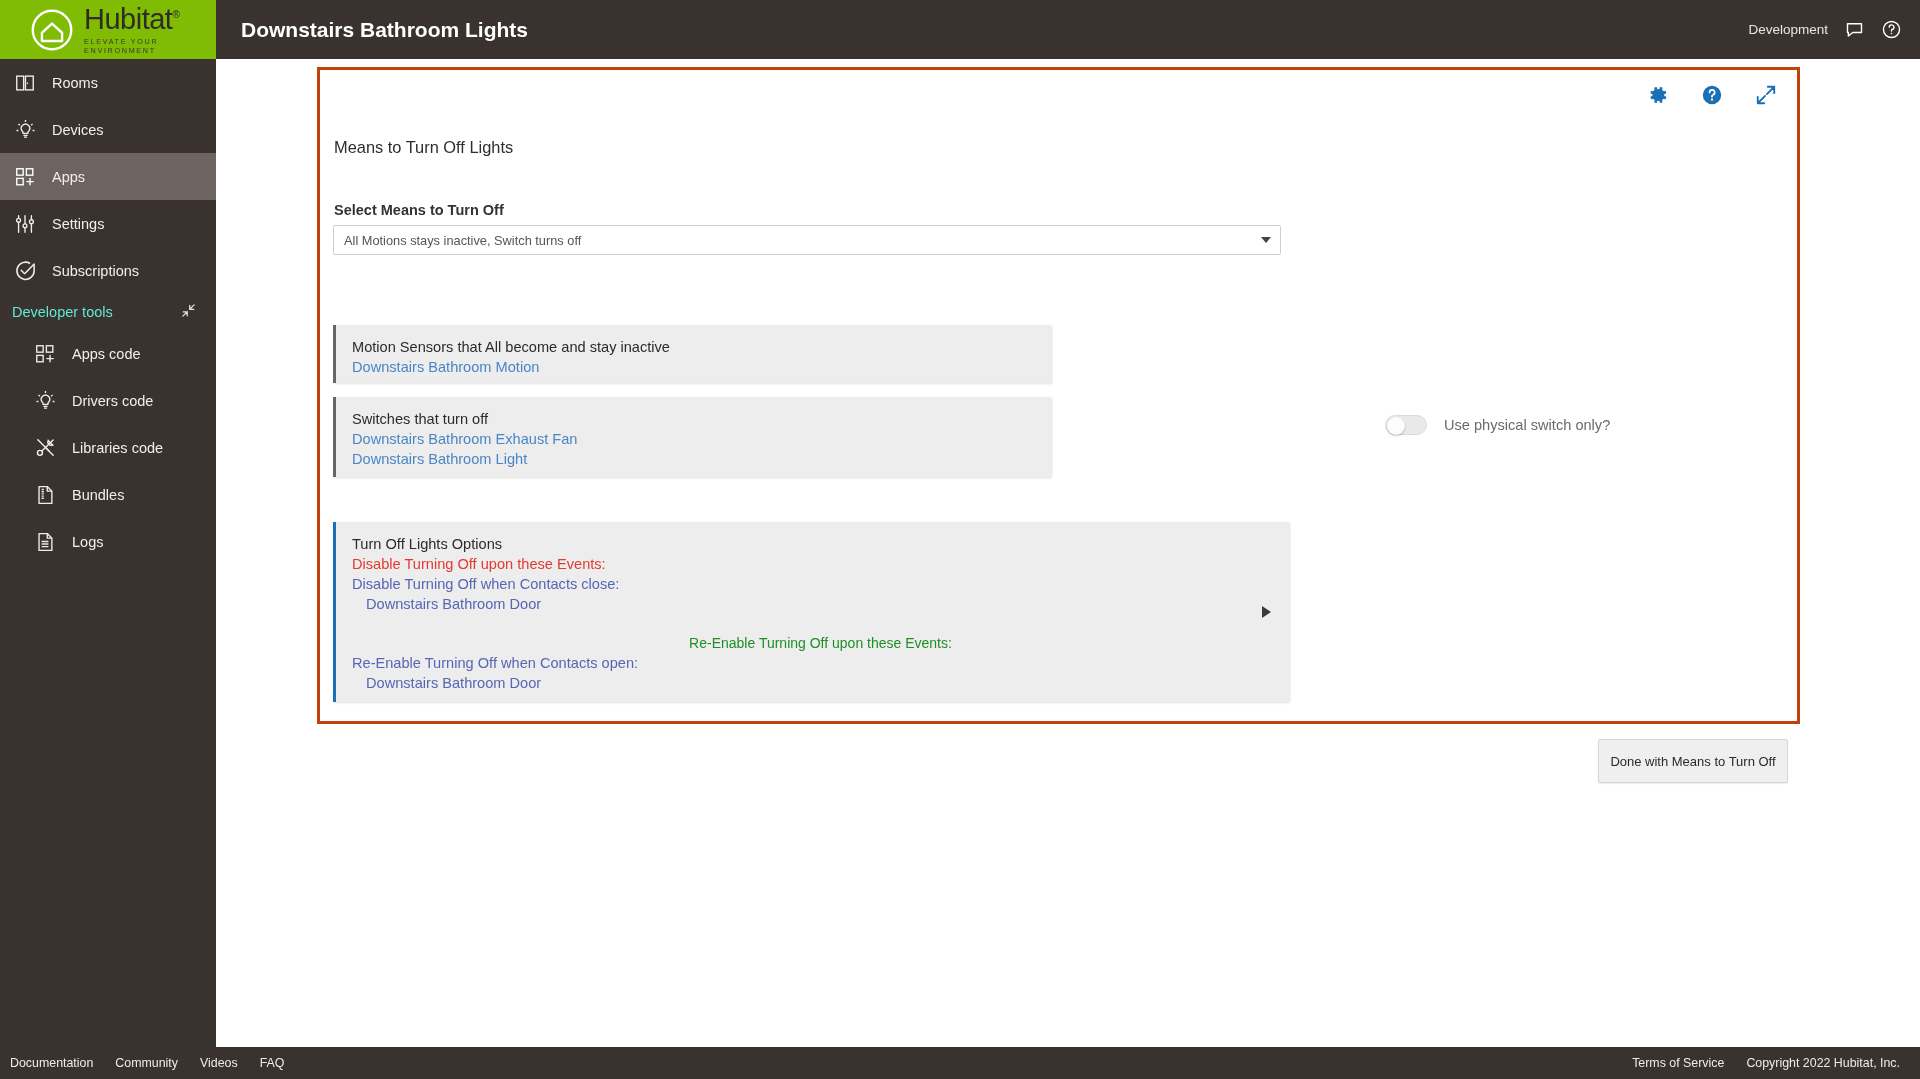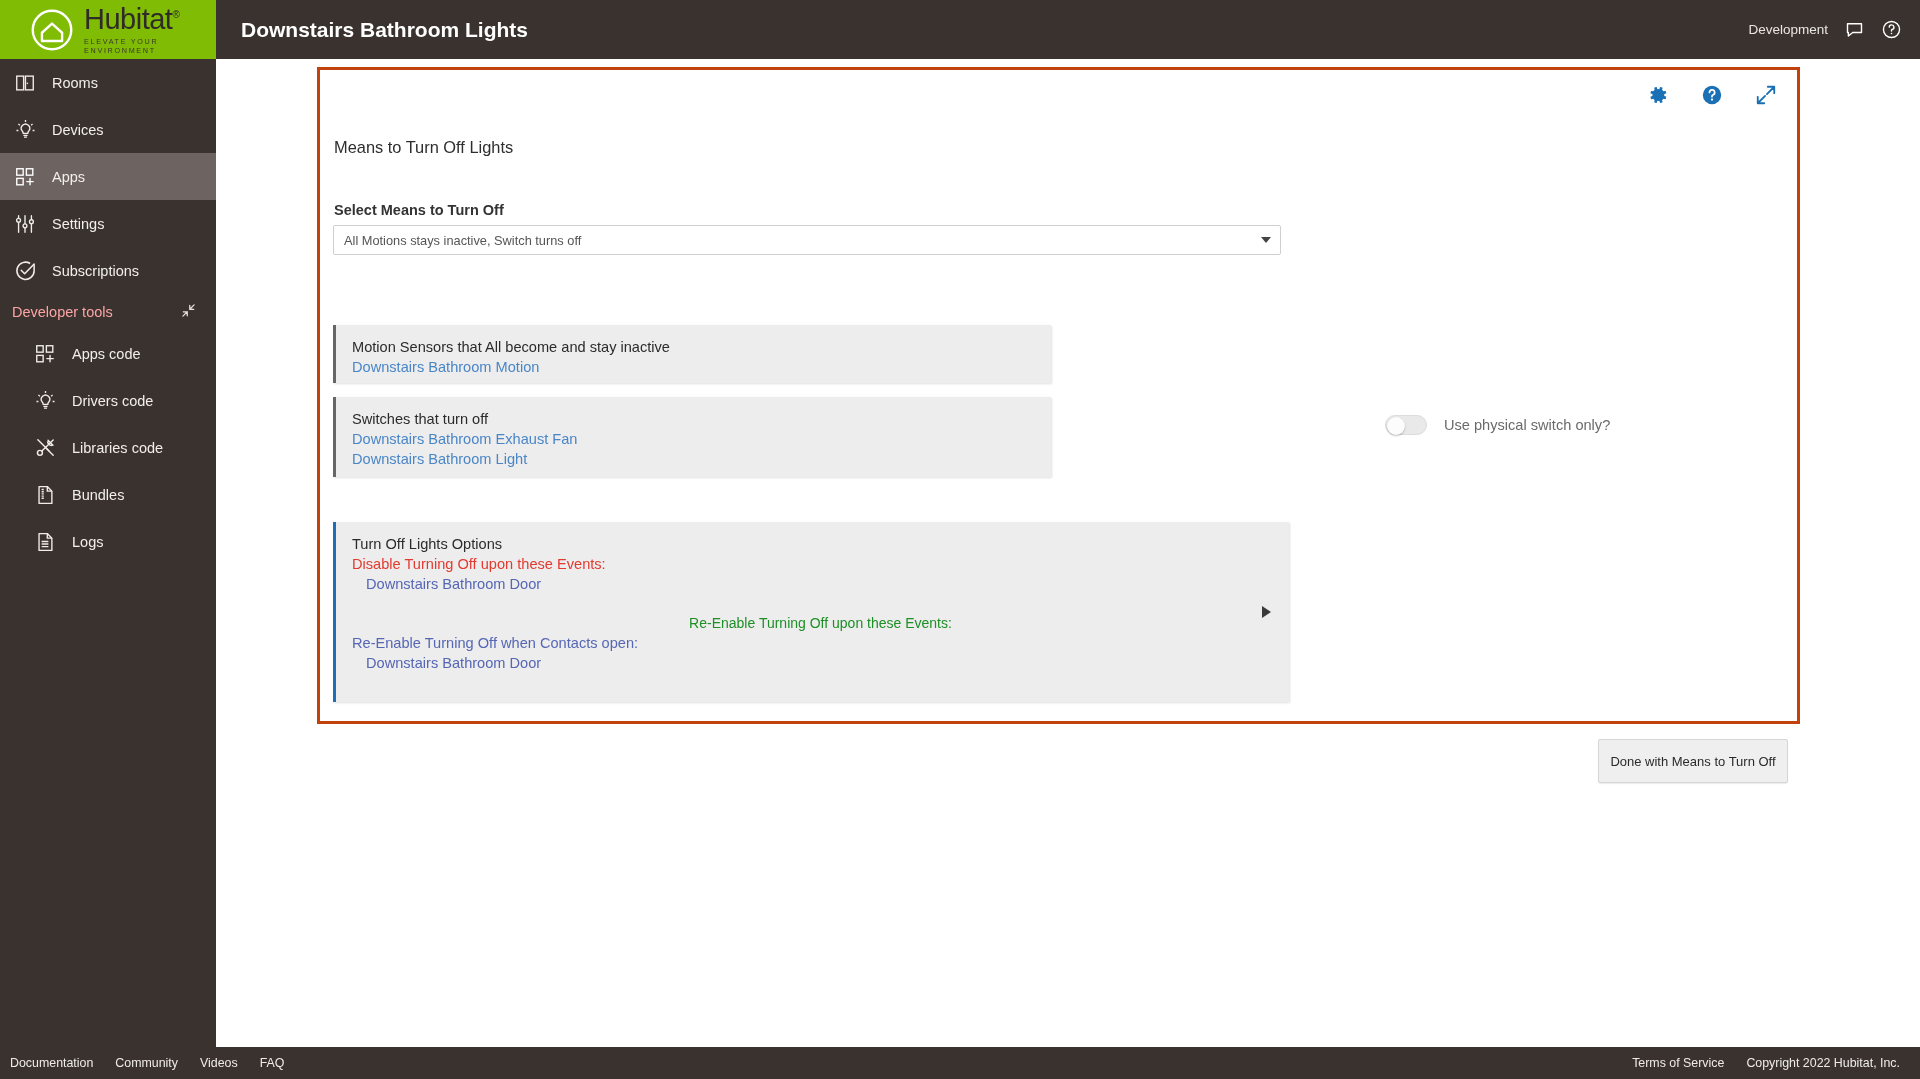--- a/index.html
+++ b/index.html
@@ -45,21 +45,21 @@
     background: #3a322f; color: #f0ece8;
   }
   .nav-item {
     display: flex; align-items: center; height: 47px; padding-left: 12px; gap: 14px;
     font-size: 14.5px; color: #f2efeb; cursor: pointer;
   }
   .nav-item .ni-icon { width: 26px; height: 26px; display: flex; align-items: center; justify-content: center; flex: none; }
   .nav-item.active { background: #6d6360; }
   .nav-section {
     display: flex; align-items: center; justify-content: space-between;
-    height: 36px; padding: 0 20px 0 12px; font-size: 14.5px; color: #fca5a5; gap: 24px;
+    height: 36px; padding: 0 20px 0 12px; font-size: 14.5px; color: #5eead4; gap: 24px;
   }
   .nav-sub { padding-left: 20px; }
   .collapse-ic { cursor: pointer; opacity: .95; }
 
   
   .footer {
     position: absolute; left: 0; right: 0; bottom: 0; height: 32px;
     background: #3a322f; display: flex; align-items: center;
     justify-content: space-between; padding: 0 20px 0 10px;
     font-size: 12.4px; color: #efece8;
@@ -358,20 +358,21 @@
       <div class="toggle-row">
         <div class="toggle">
           <div class="knob"></div>
         </div>
         <div class="toggle-label">Use physical switch only?</div>
       </div>
 
       <div class="grey-panel gp3">
         <div class="gp-head">Turn Off Lights Options</div>
         <div class="gp-red">Disable Turning Off upon these Events:</div>
+        <div class="gp-blue">Disable Turning Off when Contacts close:</div>
         <div class="gp-blue gp-indent">Downstairs Bathroom Door</div>
         <div class="gp-spacer"></div>
         <div class="gp-green">Re-Enable Turning Off upon these Events:</div>
         <div class="gp-blue">Re-Enable Turning Off when Contacts open:</div>
         <div class="gp-blue gp-indent">Downstairs Bathroom Door</div>
         <div class="gp-arrow"></div>
       </div>
 
       <div class="done-btn">Done with Means to Turn Off</div>
 

